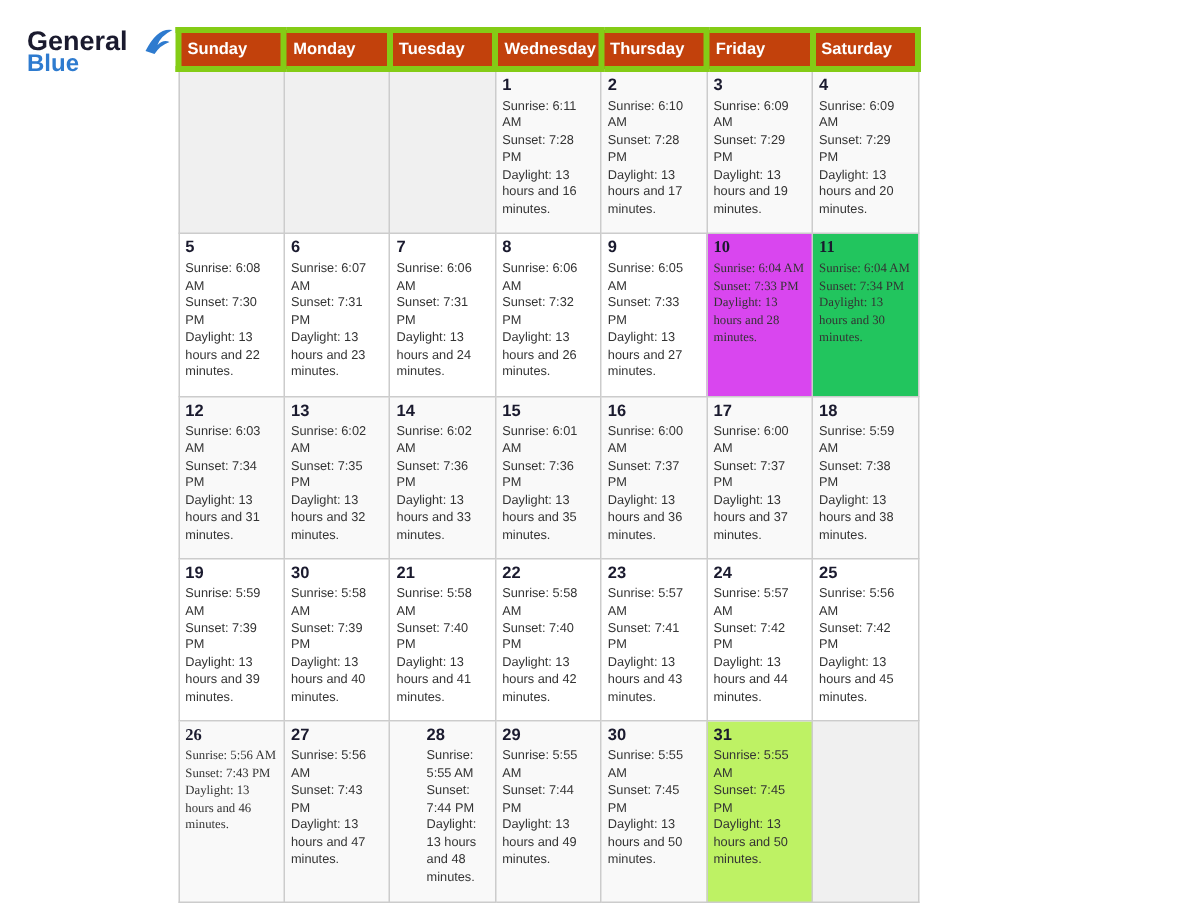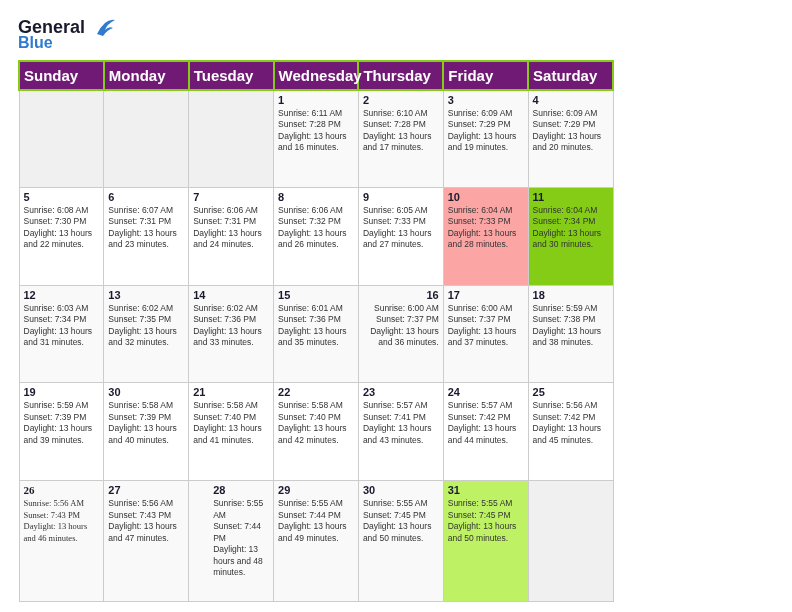--- a/index.html
+++ b/index.html
@@ -8,21 +8,21 @@
       background: #fff;
       width: 792px;
       height: 612px;
       overflow: hidden;
     }
     .page {
       width: 632px;
       height: 612px;
       padding: 18px 18px 10px 18px;
       display: flex;
-      flex-direction: column;
+      flex-direction: row;
     }
     .header {
       display: flex;
       justify-content: space-between;
       align-items: flex-start;
       margin-bottom: 8px;
     }
     .logo {
       display: flex;
       align-items: center;
@@ -47,27 +47,27 @@
       color: #444;
     }
     .calendar {
       flex: 1;
       border: 1px solid #ccc;
       border-collapse: collapse;
       width: 100%;
       table-layout: fixed;
     }
     .calendar th {
-      background: #701a75;
+      background: #c2410c;
       color: #fff;
-      font-size: 15px;
+      font-size: 11px;
       font-weight: bold;
       padding: 5px 4px;
       text-align: left;
-      border: 2px solid #84cc16;
+      border: 4px solid #84cc16;
     }
     .calendar td {
       border: 1px solid #ccc;
       vertical-align: top;
       padding: 3px 4px;
       font-size: 9px;
       color: #333;
       background: #fff;
       height: 82px;
     }
@@ -145,35 +145,35 @@
           <td style="background: rgb(255, 255, 255);"><span class="day-number">5</span>
 <span class="cell-text">Sunrise: 6:08 AM<br>Sunset: 7:30 PM<br>Daylight: 13 hours and 22 minutes.</span></td>
           <td style="background: rgb(255, 255, 255);"><span class="day-number">6</span>
 <span class="cell-text">Sunrise: 6:07 AM<br>Sunset: 7:31 PM<br>Daylight: 13 hours and 23 minutes.</span></td>
           <td style="background: rgb(255, 255, 255);"><span class="day-number">7</span>
 <span class="cell-text">Sunrise: 6:06 AM<br>Sunset: 7:31 PM<br>Daylight: 13 hours and 24 minutes.</span></td>
           <td style="background: rgb(255, 255, 255);"><span class="day-number">8</span>
 <span class="cell-text">Sunrise: 6:06 AM<br>Sunset: 7:32 PM<br>Daylight: 13 hours and 26 minutes.</span></td>
           <td style="background: rgb(255, 255, 255);"><span class="day-number">9</span>
 <span class="cell-text">Sunrise: 6:05 AM<br>Sunset: 7:33 PM<br>Daylight: 13 hours and 27 minutes.</span></td>
-          <td style="background: #fca5a5;"><span class="day-number">10</span>
+          <td style="background: #d946ef; font-family: Liberation Serif, serif;"><span class="day-number">10</span>
 <span class="cell-text">Sunrise: 6:04 AM<br>Sunset: 7:33 PM<br>Daylight: 13 hours and 28 minutes.</span></td>
-          <td style="background: #84cc16;"><span class="day-number">11</span>
+          <td style="background: #22c55e; font-family: Liberation Serif, serif;"><span class="day-number">11</span>
 <span class="cell-text">Sunrise: 6:04 AM<br>Sunset: 7:34 PM<br>Daylight: 13 hours and 30 minutes.</span></td>
         </tr>
         <tr>
           <td style="background: rgb(249, 249, 249);"><span class="day-number">12</span>
 <span class="cell-text">Sunrise: 6:03 AM<br>Sunset: 7:34 PM<br>Daylight: 13 hours and 31 minutes.</span></td>
           <td style="background: rgb(249, 249, 249);"><span class="day-number">13</span>
 <span class="cell-text">Sunrise: 6:02 AM<br>Sunset: 7:35 PM<br>Daylight: 13 hours and 32 minutes.</span></td>
           <td style="background: rgb(249, 249, 249);"><span class="day-number">14</span>
 <span class="cell-text">Sunrise: 6:02 AM<br>Sunset: 7:36 PM<br>Daylight: 13 hours and 33 minutes.</span></td>
           <td style="background: rgb(249, 249, 249);"><span class="day-number">15</span>
 <span class="cell-text">Sunrise: 6:01 AM<br>Sunset: 7:36 PM<br>Daylight: 13 hours and 35 minutes.</span></td>
-          <td style="background: rgb(249, 249, 249); text-align: right;"><span class="day-number">16</span>
+          <td style="background: rgb(249, 249, 249);"><span class="day-number">16</span>
 <span class="cell-text">Sunrise: 6:00 AM<br>Sunset: 7:37 PM<br>Daylight: 13 hours and 36 minutes.</span></td>
           <td style="background: rgb(249, 249, 249);"><span class="day-number">17</span>
 <span class="cell-text">Sunrise: 6:00 AM<br>Sunset: 7:37 PM<br>Daylight: 13 hours and 37 minutes.</span></td>
           <td style="background: rgb(249, 249, 249);"><span class="day-number">18</span>
 <span class="cell-text">Sunrise: 5:59 AM<br>Sunset: 7:38 PM<br>Daylight: 13 hours and 38 minutes.</span></td>
         </tr>
         <tr>
           <td style="background: rgb(255, 255, 255);"><span class="day-number">19</span>
 <span class="cell-text">Sunrise: 5:59 AM<br>Sunset: 7:39 PM<br>Daylight: 13 hours and 39 minutes.</span></td>
           <td style="background: rgb(255, 255, 255);"><span class="day-number">30</span>

